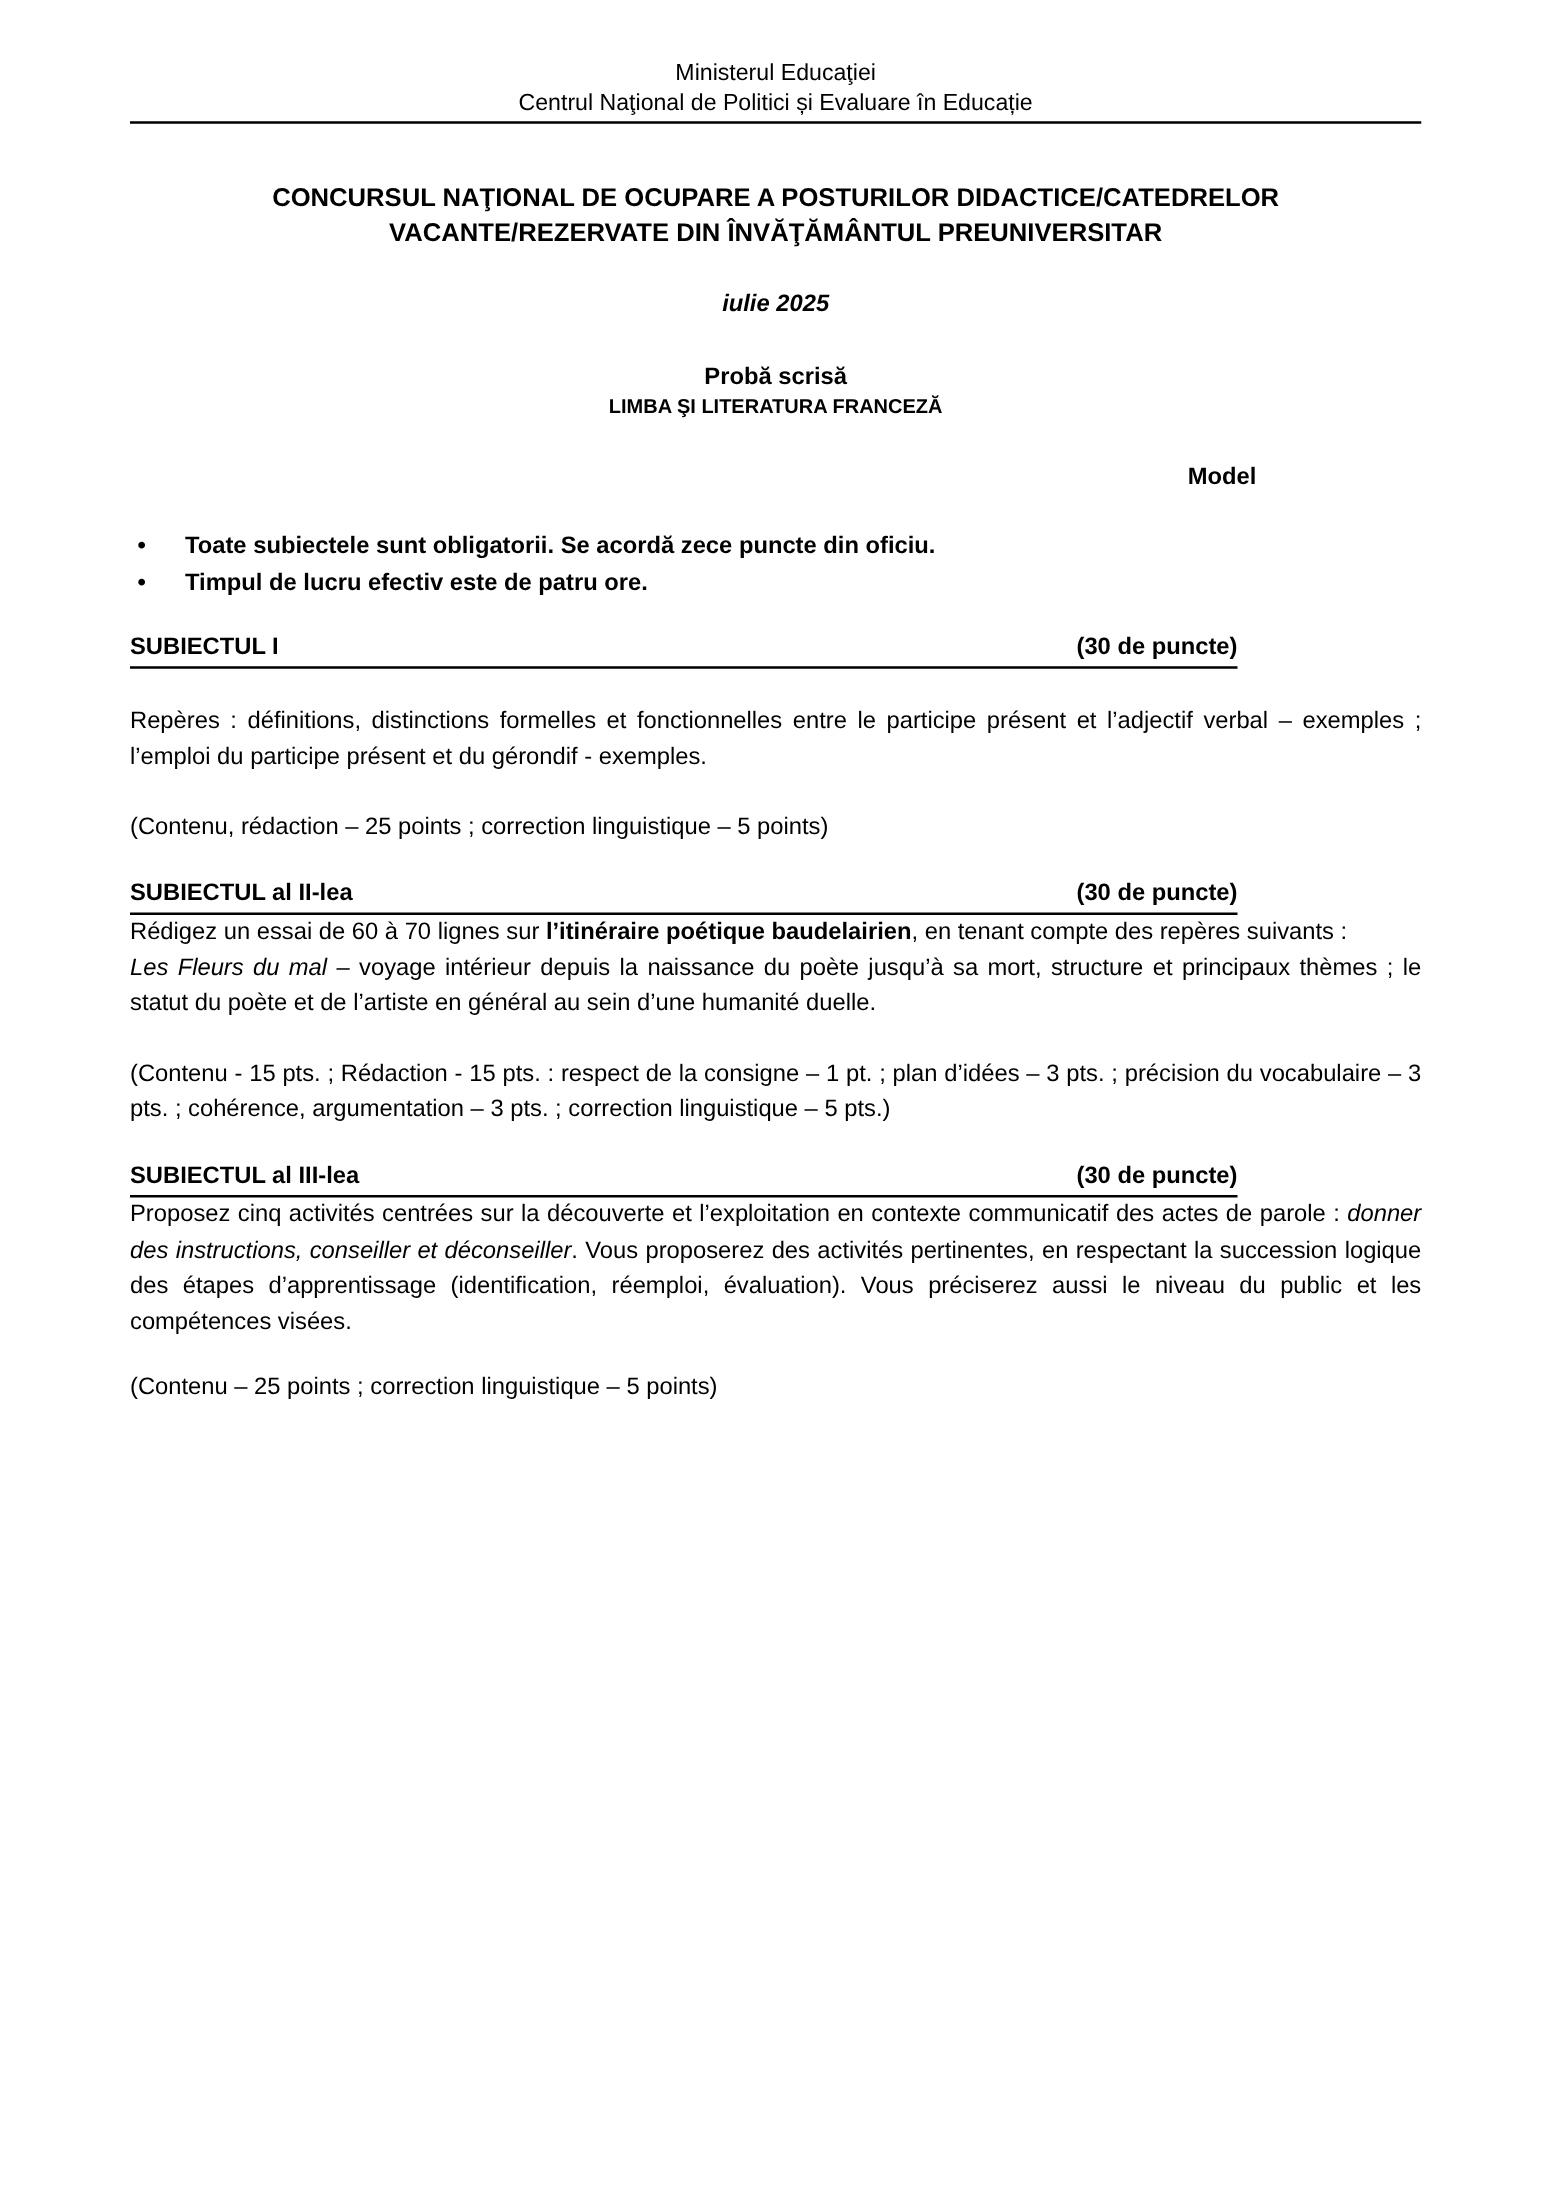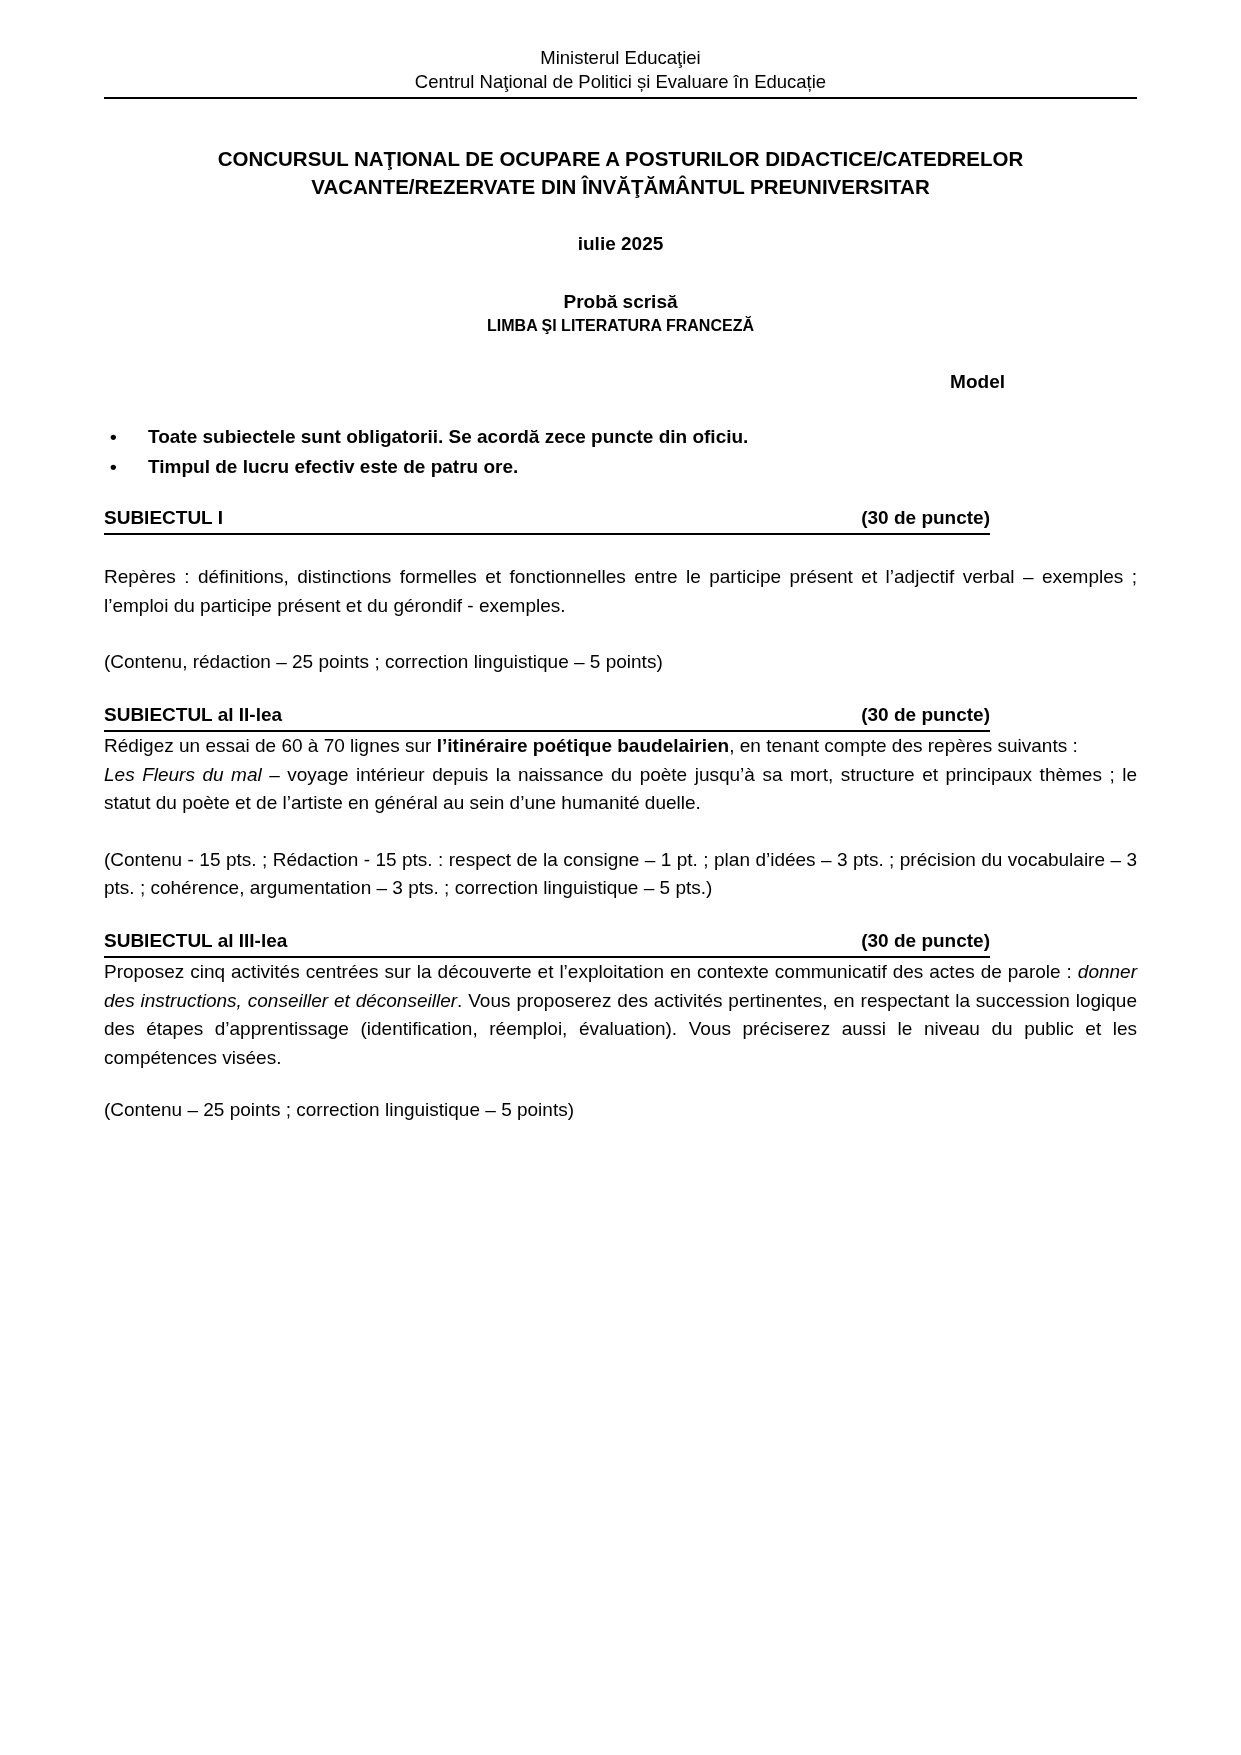--- a/index.html
+++ b/index.html
@@ -18,21 +18,21 @@
     font-size: 19px;
     line-height: 1.5;
     overflow: hidden;
   }
   .content { padding: 46px 104px 0 104px; }
 
   .hdr { text-align: center; font-size: 18.5px; line-height: 1.3; }
   .rule { border: none; border-top: 2px solid #000; margin: 3px 0 0 0; height: 0; }
 
   .title { margin-top: 46px; text-align: center; font-weight: bold; font-size: 20.5px; line-height: 1.35; }
-  .session { margin-top: 30px; text-align: center; font-weight: bold; }
+  .session { margin-top: 30px; text-align: center; font-weight: bold; font-style: italic; }
   .proba { margin-top: 30px; text-align: center; font-weight: bold; line-height: 1.35; }
   .discipline { font-size: 16px; }
   .model-line { margin-top: 32px; text-align: right; font-weight: bold; padding-right: 132px; }
 
   .bullets { list-style: none; margin: 26px 0 0 0; padding: 0; font-weight: bold; }
   .bullets li { position: relative; padding-left: 44px; margin-top: 2px; }
   .bullets li::before { content: "\2022"; position: absolute; left: 6px; }
 
   .sec-head {
     display: flex;

